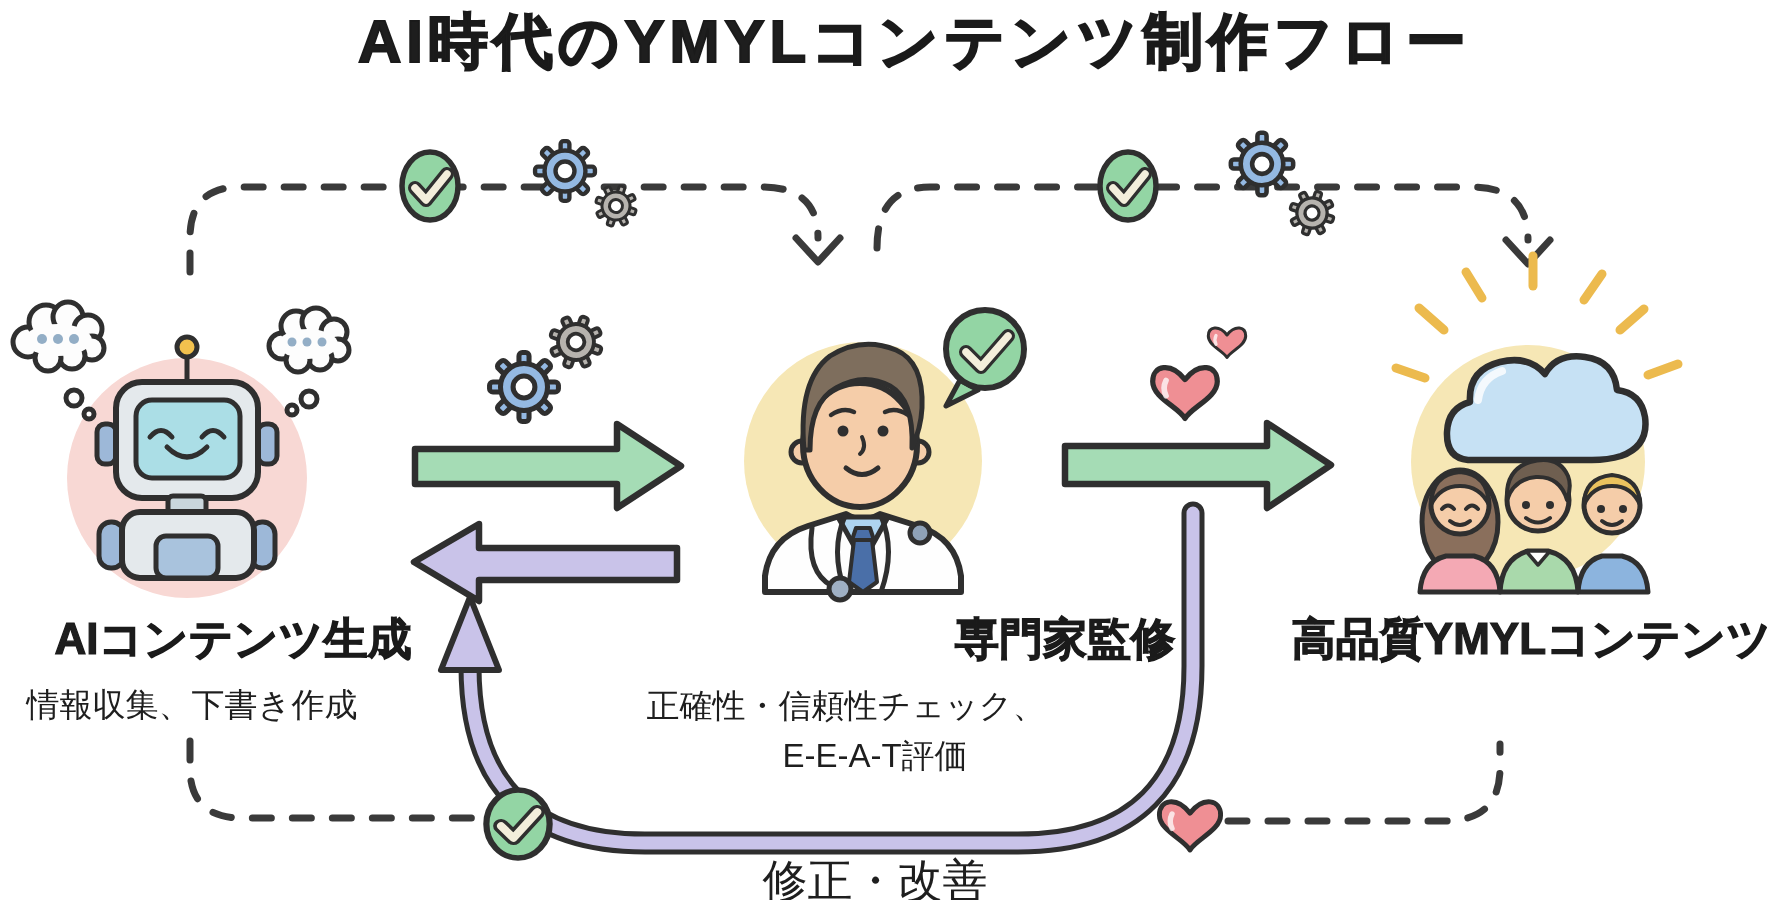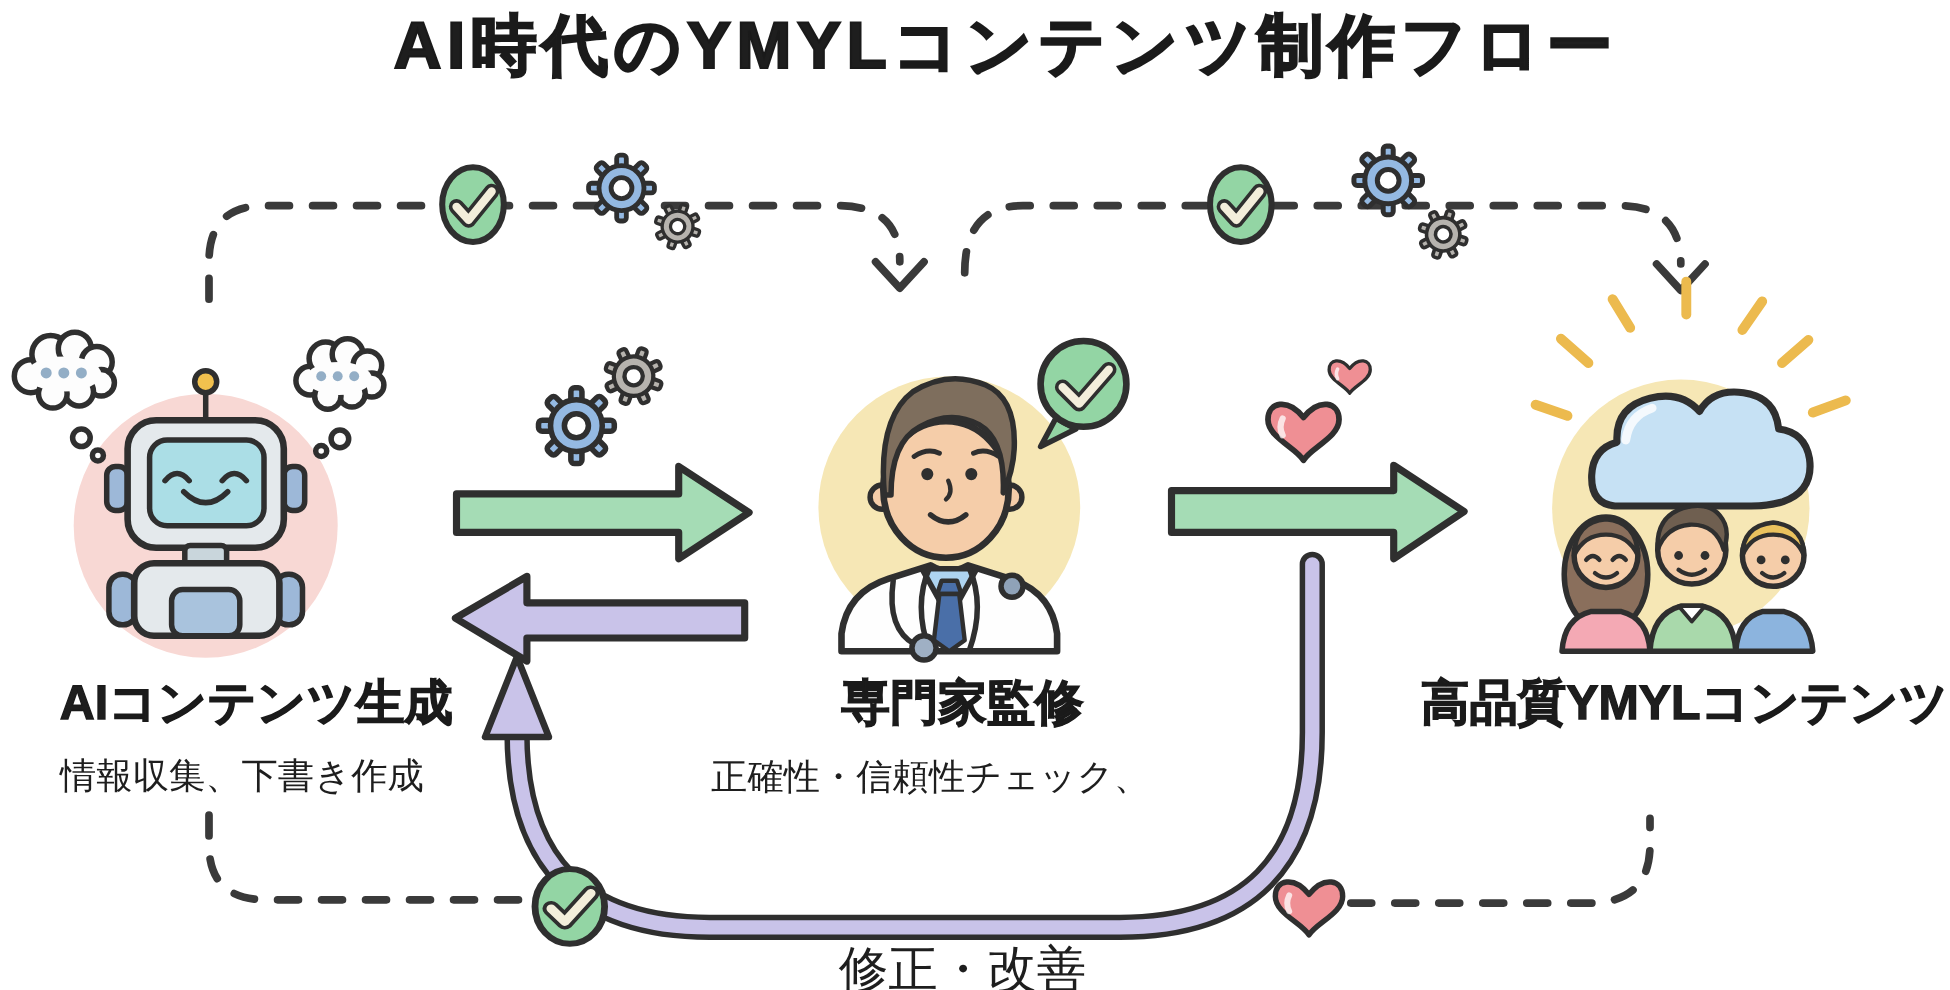--- a/index.html
+++ b/index.html
@@ -10,22 +10,22 @@
   }
   .stage svg.art { position:absolute; left:0; top:0; }
   .txt { position:absolute; text-align:center; white-space:nowrap; }
   .title {
     left:0; width:1773px; top:2px; font-size:60px; font-weight:bold;
     letter-spacing:5px;margin-left:28px; -webkit-text-stroke:2px #1a1a1a;
   }
   .node-label { font-size:44px; font-weight:bold; -webkit-text-stroke:1.2px #1a1a1a; }
   .node-sub { font-size:33px; }
   .lbl-ai   { left:0;    width:384px; top:610px;padding-left:41px; }
-  .sub-ai   { left:0;    width:384px; top:683px;padding-left:28px; }
-  .lbl-exp  { left:575px; width:600px; top:610px; }
+  .sub-ai   { left:0;    width:384px; top:683px; }
+  .lbl-exp  { left:575px; width:600px; top:610px;text-align:right; }
   .sub-exp1 { left:546px; width:600px; top:684px; }
   .sub-exp2 { left:575px; width:600px; top:734px; }
   .lbl-qual { left:1290px; width:483px; top:610px; }
   .sub-qual { left:1300px; width:420px; top:684px; }
   .lbl-rev  { left:700px; width:350px; top:851px; font-size:45px; }
   
   .ol   { stroke:#2f2f2f; }
   .dash { stroke:#3a3a3a; stroke-width:7; fill:none; stroke-linecap:round; stroke-dasharray:19 21; }
   .chev { stroke:#3a3a3a; stroke-width:7; fill:none; stroke-linecap:round; stroke-linejoin:round; }
   .ln   { fill:none; stroke:#2f2f2f; stroke-linecap:round; stroke-linejoin:round; }
@@ -250,18 +250,19 @@
   </g>
 </svg>
 
 <div class="txt title">AI時代のYMYLコンテンツ制作フロー</div>
 
 <div class="txt node-label lbl-ai">AIコンテンツ生成</div>
 <div class="txt node-sub sub-ai">情報収集、下書き作成</div>
 
 <div class="txt node-label lbl-exp">専門家監修</div>
 <div class="txt node-sub sub-exp1">正確性・信頼性チェック、</div>
+<div class="txt node-sub sub-exp2">E-E-A-T評価</div>
 
 <div class="txt node-label lbl-qual">高品質YMYLコンテンツ</div>
 
 <div class="txt lbl-rev">修正・改善</div>
 
 </div>
 
 </body></html>

